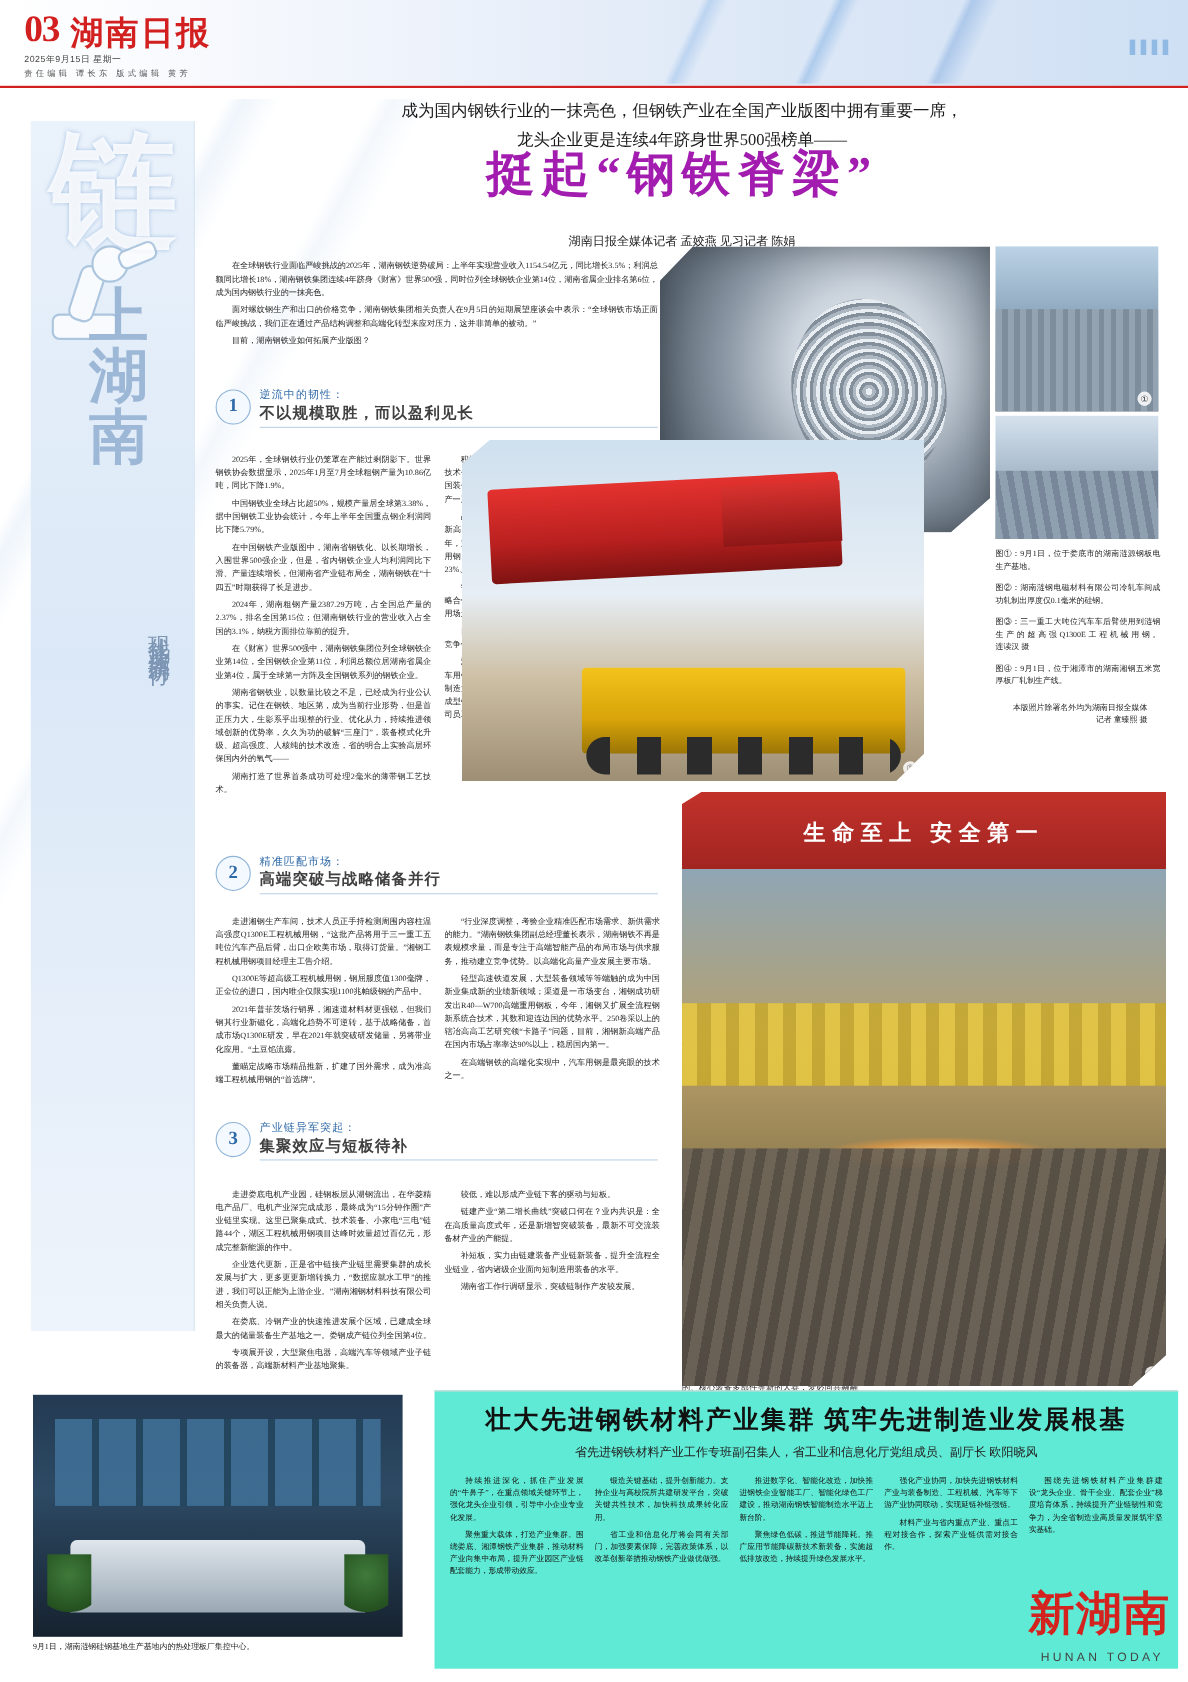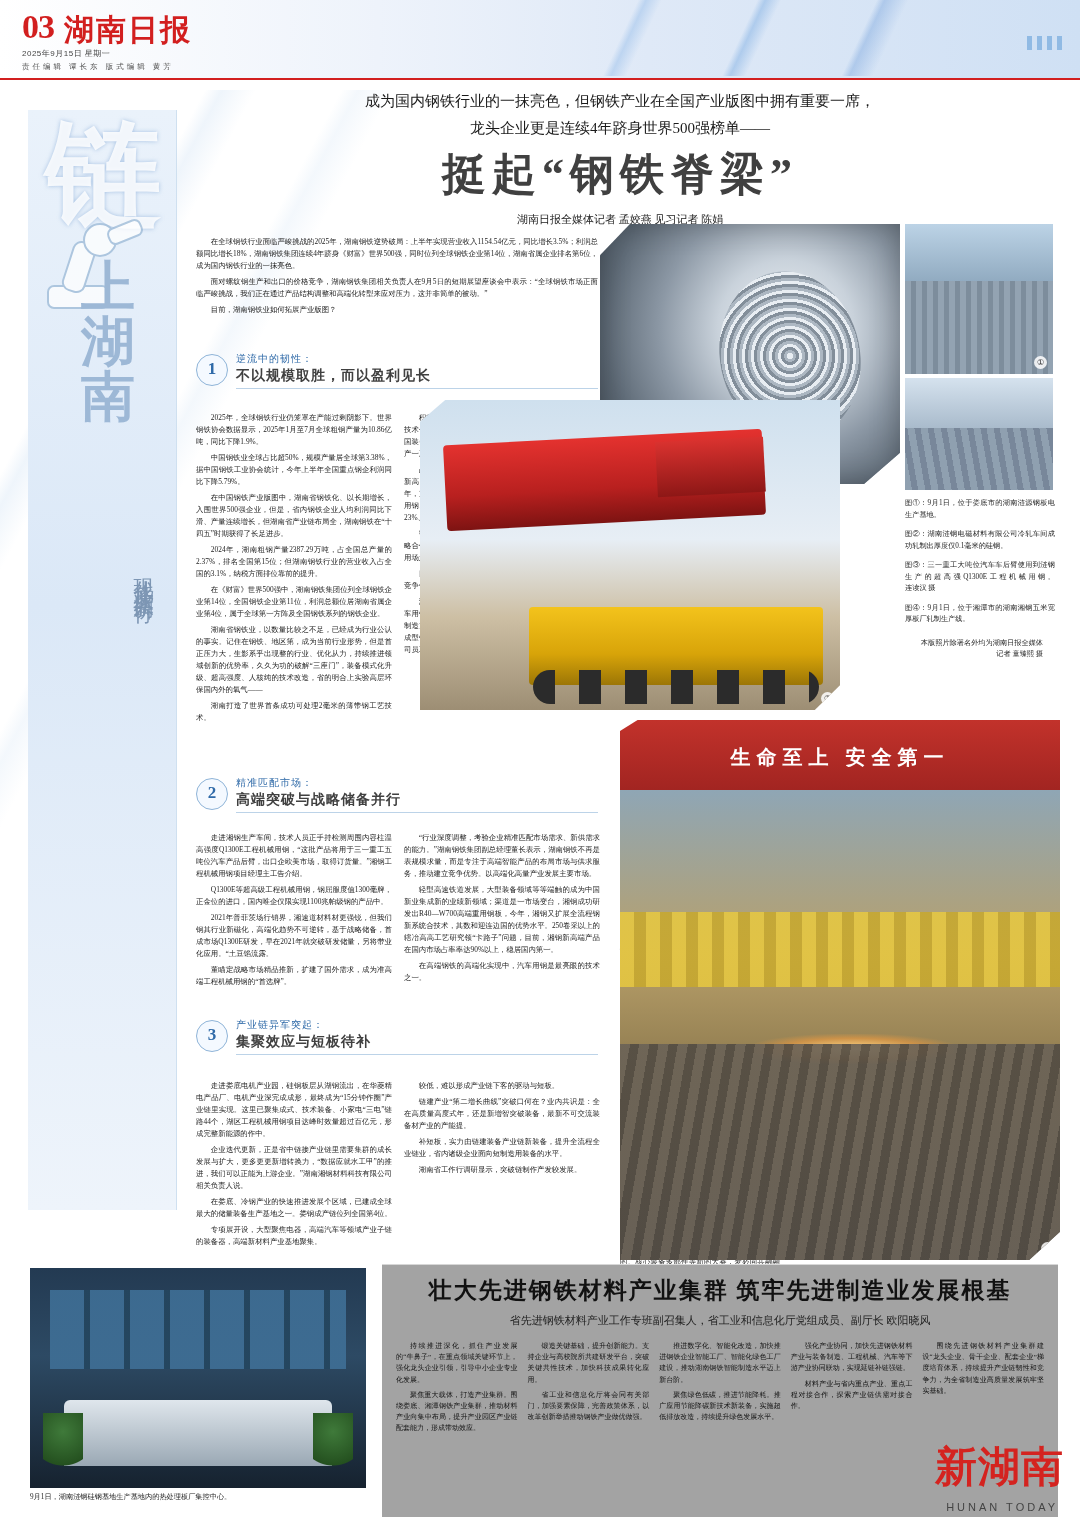--- a/index.html
+++ b/index.html
@@ -133,27 +133,27 @@
     left: 270px; top: 88px;
     width: 700px;
     text-align: center;
     font-size: 15px;
     line-height: 1.8;
     color: #1a1a1a;
     font-family: "Liberation Serif", serif;
   }
   .headline {
     position: absolute;
-    left: 270px; top: 145px;
+    left: 270px; top: 129px;
     width: 700px;
     text-align: center;
     font-size: 44px;
     font-weight: bold;
     letter-spacing: 6px;
-    color: #404040;
+    color: #a21caf;
     font-family: "Liberation Serif", serif;
   }
   .byline {
     position: absolute;
     left: 270px; top: 212px;
     width: 700px;
     text-align: center;
     font-size: 11px;
     color: #222;
     font-family: "Liberation Serif", serif;
@@ -360,23 +360,23 @@
   .ph-control .plantL { left: 4%; }
   .ph-control .plantR { right: 4%; }
   .cap-control {
     left: 30px; top: 1492px; width: 336px;
     font-size: 7.2px;
   }
 
   
   .bottom-box {
     position: absolute;
-    left: 382px; top: 1264px;
+    left: 395px; top: 1264px;
     width: 676px; height: 252px;
-    background: #a3a3a3;
+    background: #5eead4;
     border-top: 1px solid #d7d7d7;
   }
   .bt-title {
     position: absolute; left: 0; top: 10px; width: 676px;
     text-align: center;
     font-size: 23px;
     font-weight: bold;
     letter-spacing: 2px;
     color: #111;
     font-family: "Liberation Serif", serif;

